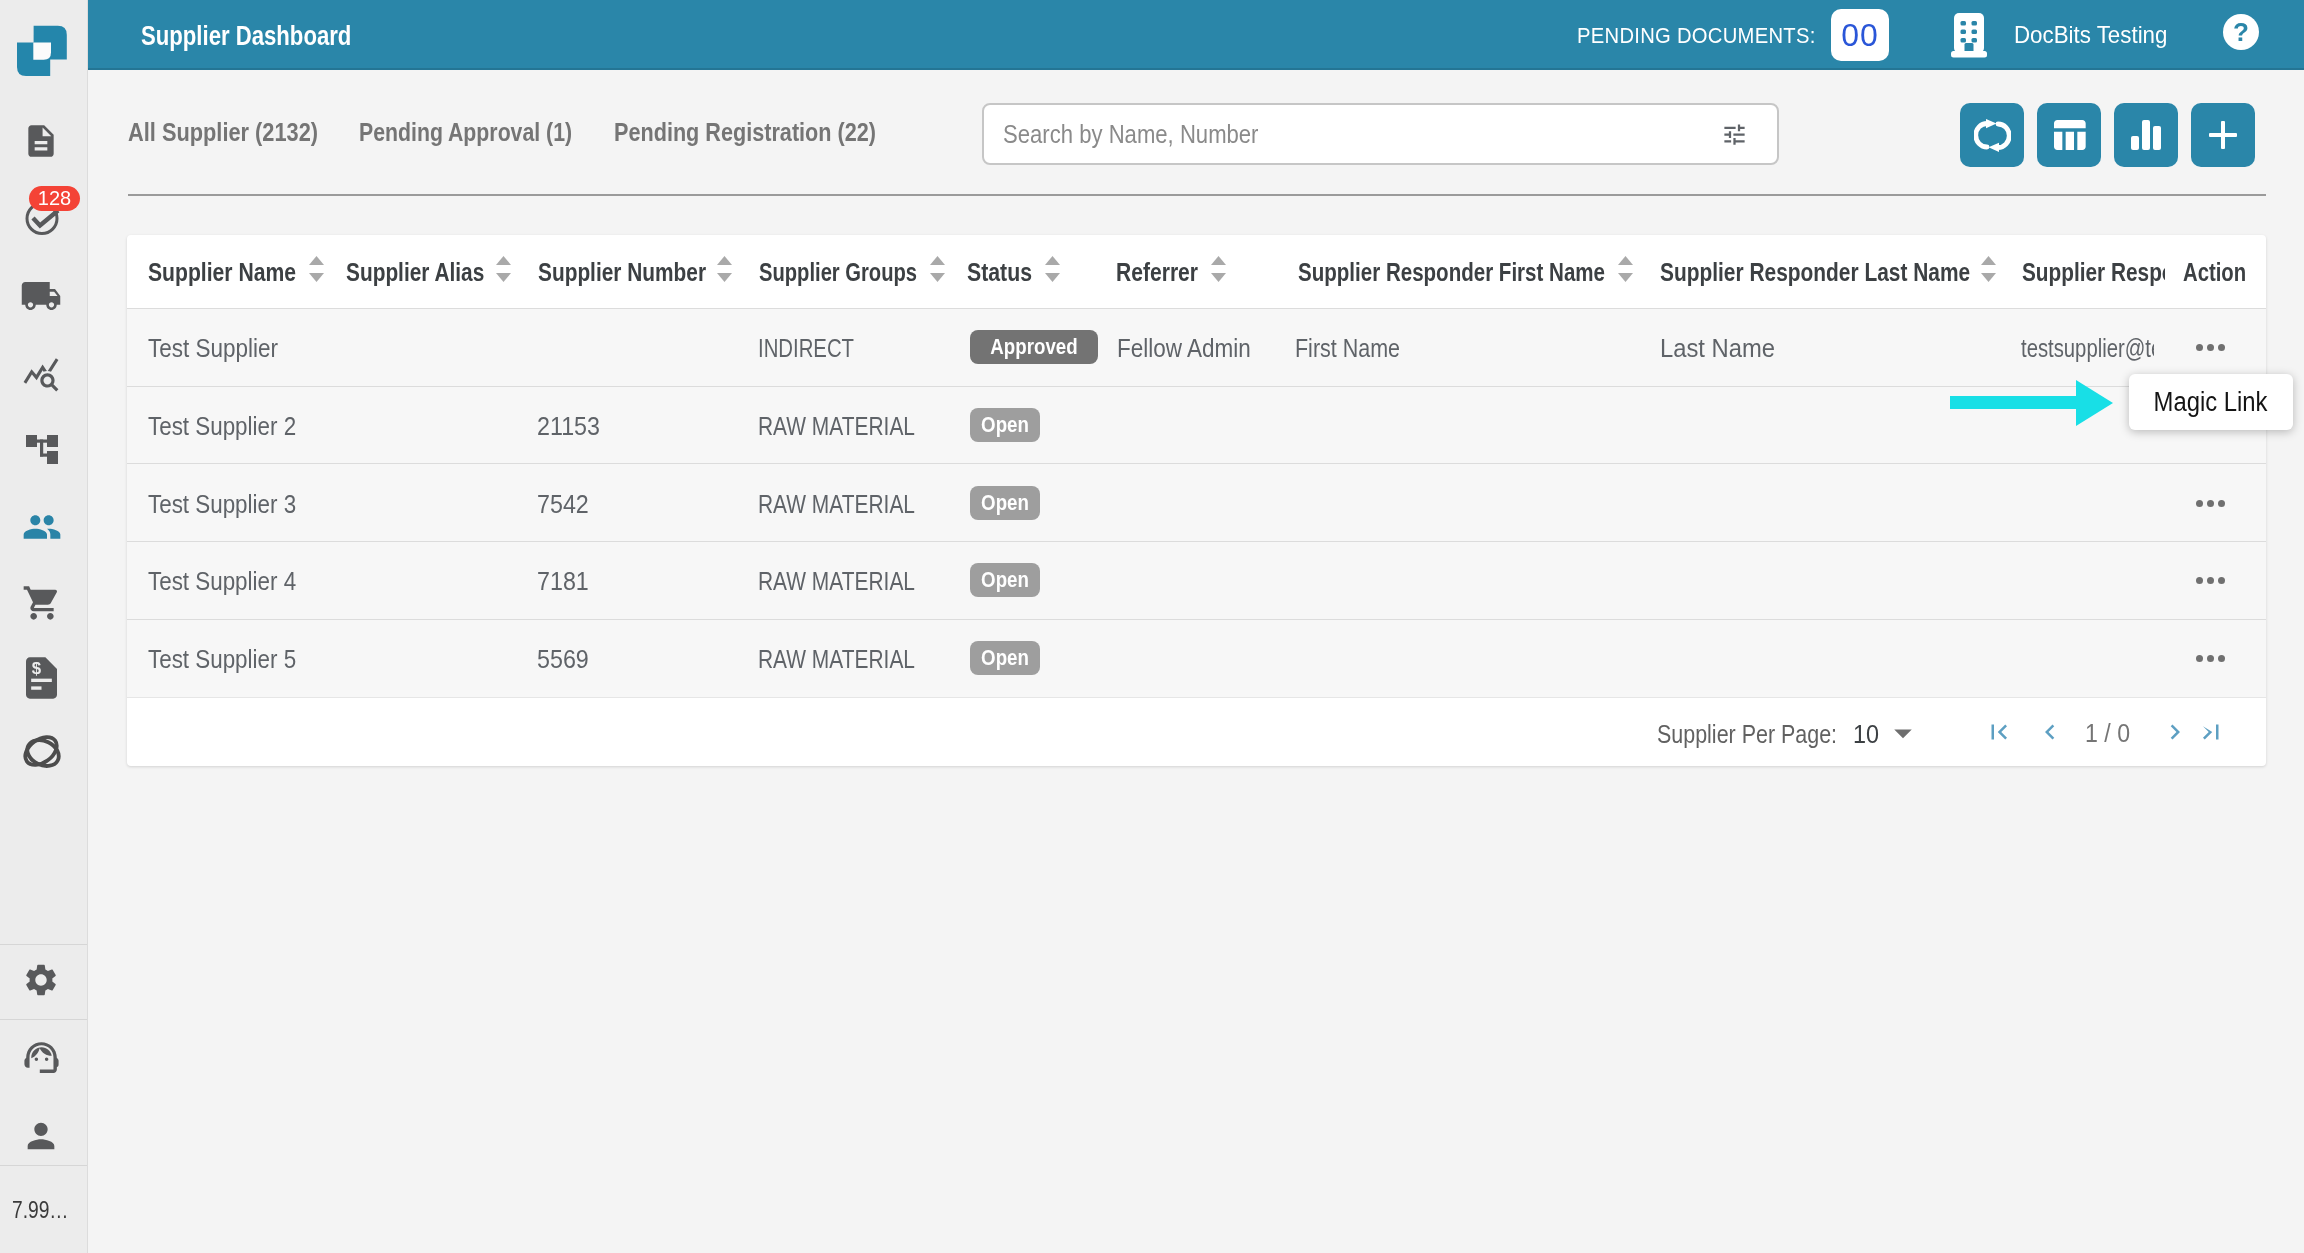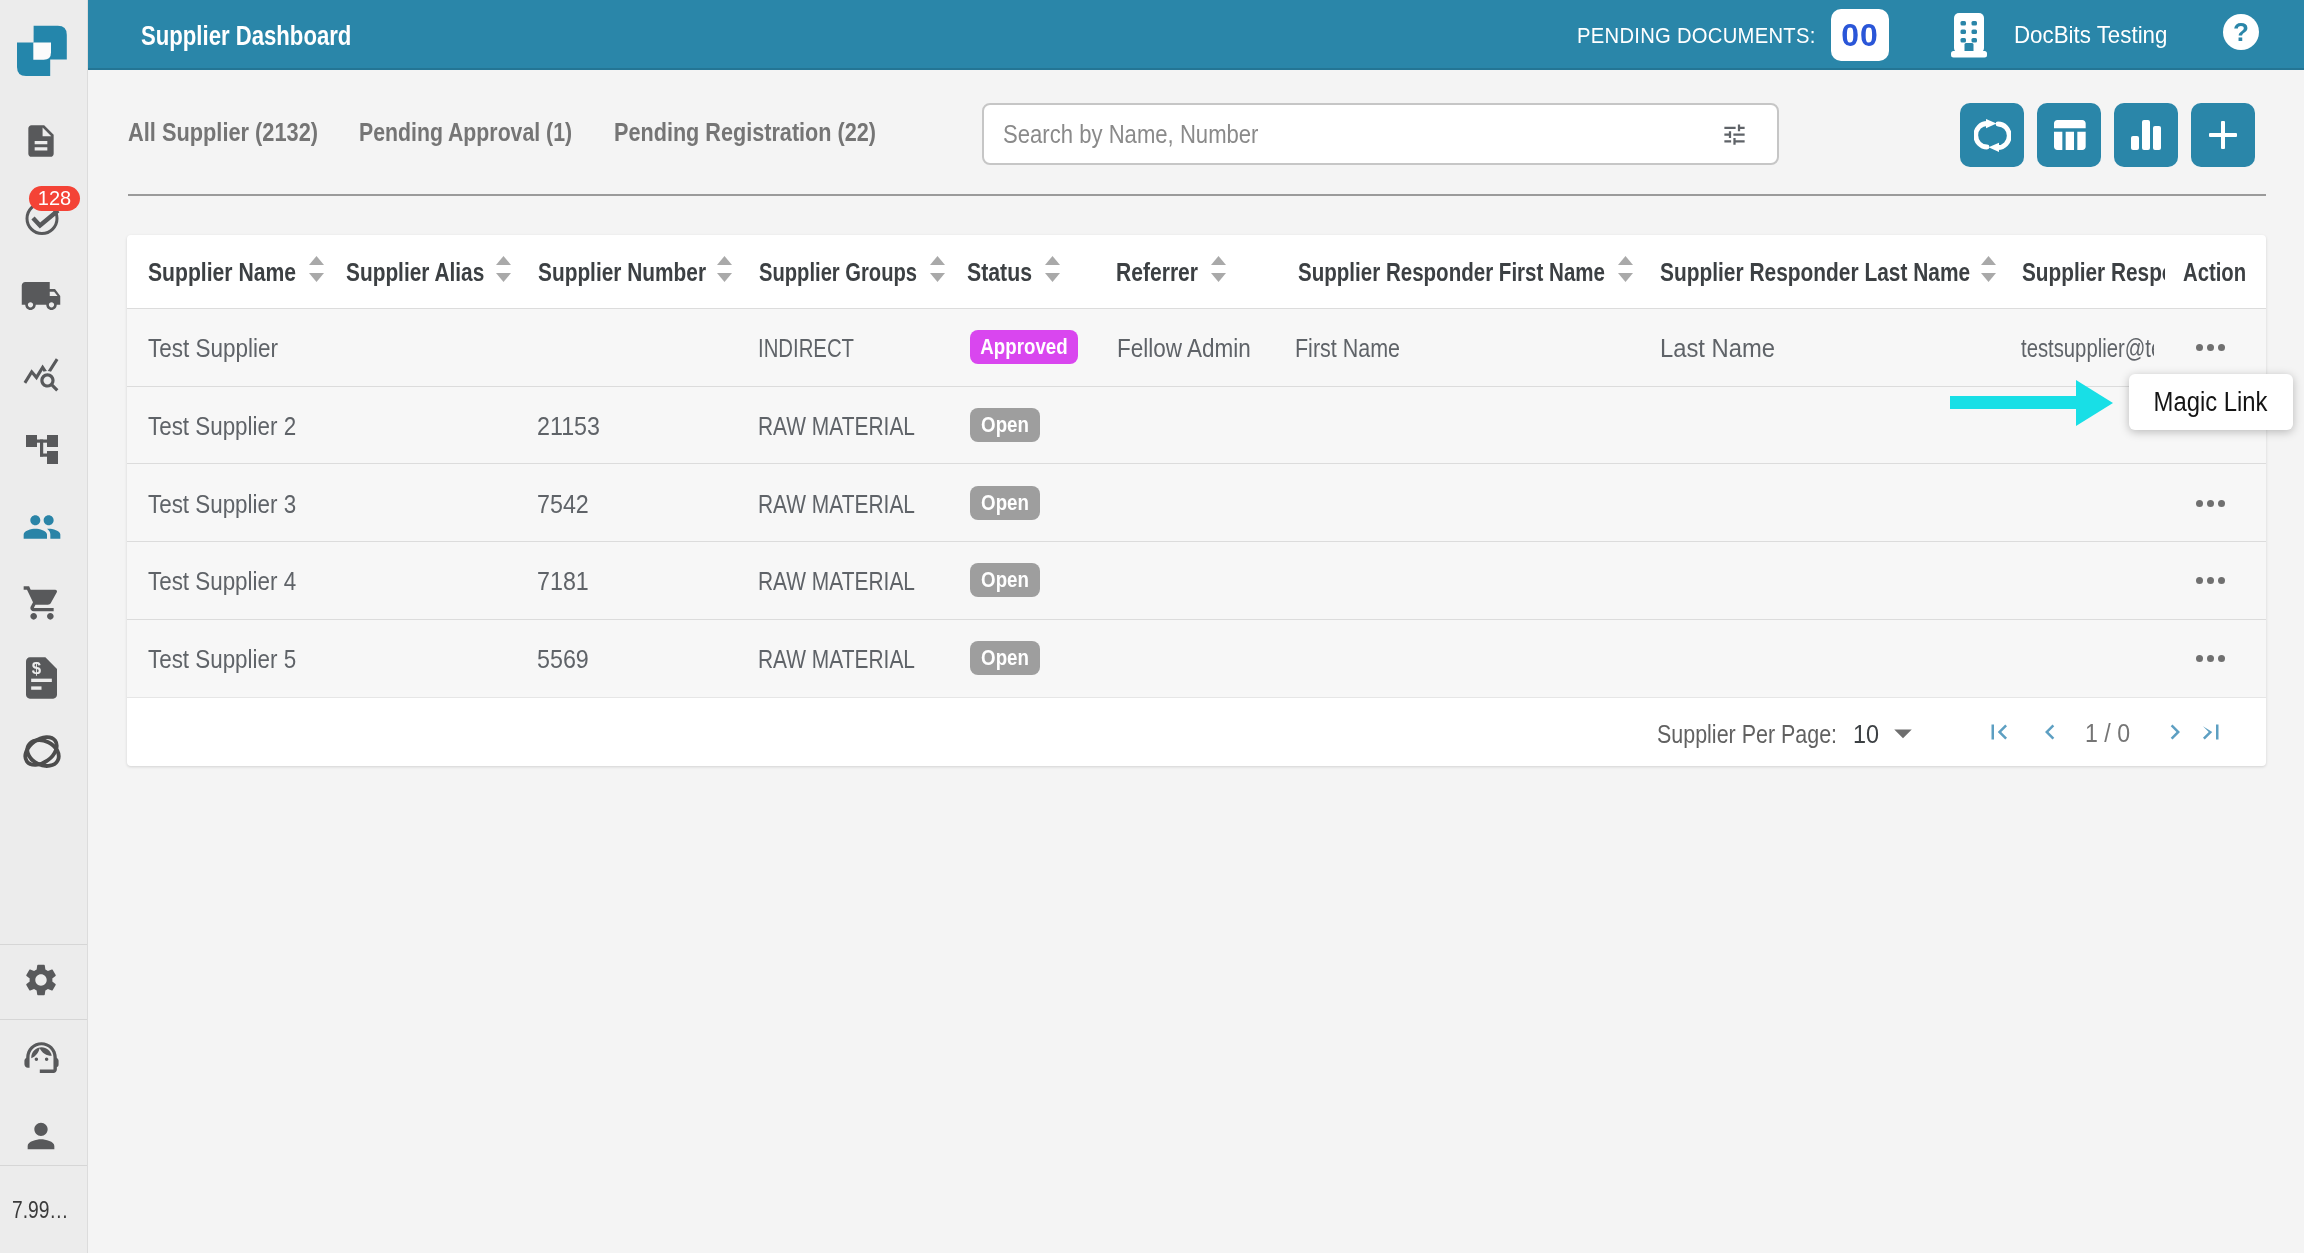--- a/index.html
+++ b/index.html
@@ -81,21 +81,21 @@
     <path d="M18 11.03C17.52 8.18 15.04 6 12.05 6c-3.03 0-6.29 2.51-6.03 6.45 2.47-1.01 4.33-3.21 4.86-5.89 1.31 2.63 4 4.44 7.12 4.47z"></path>
   </svg>
 <svg class="abs" style="left:21px;top:1116px;" width="40" height="40" viewBox="0 0 24 24" fill="#58595b">
     <path d="M12 12c2.21 0 4-1.79 4-4s-1.79-4-4-4-4 1.79-4 4 1.79 4 4 4zm0 2c-2.67 0-8 1.34-8 4v2h16v-2c0-2.66-5.33-4-8-4z"></path>
   </svg>
 <div class="abs sdiv" style="top:1165px;"></div>
 <div class="tx" style="left:12px;top:1196px;font-size:24px;color:#3a3a3a;transform:scaleX(0.80);">7.99…</div>
 
 <div class="tx" style="left:141px;top:21px;font-size:27px;font-weight:700;color:#fff;transform:scaleX(0.82);">Supplier Dashboard</div>
 <div class="tx" style="left:1577px;top:24px;font-size:21.5px;font-weight:500;color:#fff;letter-spacing:0.3px;transform:scaleX(0.94);">PENDING DOCUMENTS:</div>
-<div class="abs" style="left:1831px;top:9px;width:58px;height:52px;border-radius:10px;background:#fff;color:#2a56d8;font-size:32px;font-weight:700;text-align:center;line-height:52px;letter-spacing:1px;">00</div>
+<div class="abs" style="left:1831px;top:9px;width:58px;height:52px;border-radius:10px;background:#fff;color:#2a56d8;font-size:32px;font-weight:400;text-align:center;line-height:52px;letter-spacing:1px;">00</div>
 <svg class="abs" style="left:1951px;top:13px;" width="37" height="45">
   <rect x="3" y="0" width="30" height="40" rx="5" fill="#fff"></rect>
   <rect x="0" y="38" width="36" height="6.5" rx="2.5" fill="#fff"></rect>
   <rect x="9.5" y="8" width="5.5" height="4.5" rx="1.5" fill="#2a86a9"></rect>
     <rect x="20.5" y="8" width="5.5" height="4.5" rx="1.5" fill="#2a86a9"></rect>
   <rect x="9.5" y="16.5" width="5.5" height="4.5" rx="1.5" fill="#2a86a9"></rect>
     <rect x="20.5" y="16.5" width="5.5" height="4.5" rx="1.5" fill="#2a86a9"></rect>
   <rect x="9.5" y="25" width="5.5" height="4.5" rx="1.5" fill="#2a86a9"></rect>
     <rect x="20.5" y="25" width="5.5" height="4.5" rx="1.5" fill="#2a86a9"></rect>
   <path d="M13.5 38 v-6.5 a1.5 1.5 0 0 1 1.5 -1.5 h6 a1.5 1.5 0 0 1 1.5 1.5 v6.5 z" fill="#2a86a9"></path>
@@ -151,21 +151,21 @@
 <div class="tx thead" style="left:759px;transform:scaleX(0.776);">Supplier Groups</div>
 <div class="tx thead" style="left:967px;transform:scaleX(0.818);">Status</div>
 <div class="tx thead" style="left:1116px;transform:scaleX(0.811);">Referrer</div>
 <div class="tx thead" style="left:1298px;transform:scaleX(0.790);">Supplier Responder First Name</div>
 <div class="tx thead" style="left:1660px;transform:scaleX(0.804);">Supplier Responder Last Name</div>
 <div class="abs thead" style="left:2022px;width:143px;overflow:hidden;"><span class="tx thead" style="position:static;display:inline-block;transform:scaleX(0.80);">Supplier Responder Email</span></div>
 <div class="tx thead" style="left:2183px;transform:scaleX(0.78);">Action</div>
 
 <div class="tx rowtxt" style="left:148px;top:333px;transform:scaleX(0.865);">Test Supplier</div>
 <div class="tx rowtxt" style="left:758px;top:333px;transform:scaleX(0.782);">INDIRECT</div>
-<div class="badge" style="left:970px;top:330px;width:108px;background:#d946ef;">
+<div class="badge" style="left:970px;top:330px;width:128px;background:#737373;">
     <i>Approved</i>
   </div>
 <div class="tx rowtxt" style="left:1117px;top:333px;transform:scaleX(0.865);">Fellow Admin</div>
 <div class="tx rowtxt" style="left:1295px;top:333px;transform:scaleX(0.826);">First Name</div>
 <div class="tx rowtxt" style="left:1660px;top:333px;transform:scaleX(0.915);">Last Name</div>
 <div class="abs rowtxt" style="left:2021px;top:333px;width:133px;overflow:hidden;white-space:nowrap;"><span style="display:inline-block;transform:scaleX(0.78);transform-origin:0 50%;">testsupplier@test.com</span></div>
 <div class="abs dots" style="left:2196px;top:344px;">
     <i></i>
     <i></i>
     <i></i>

